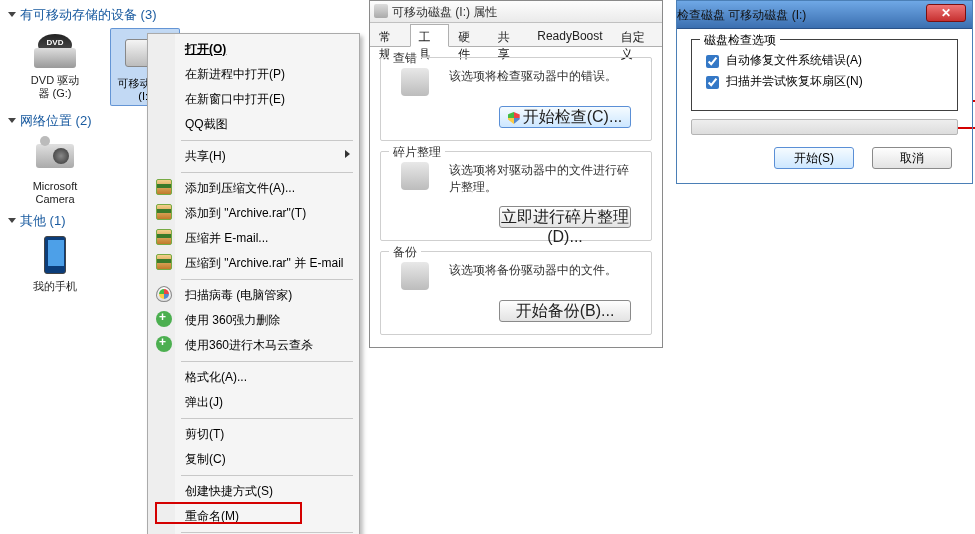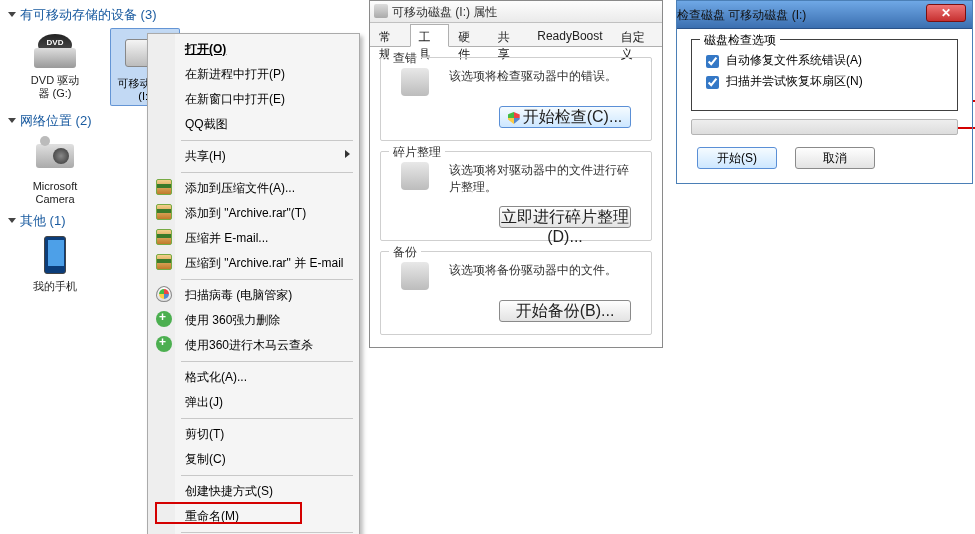--- a/index.html
+++ b/index.html
@@ -62,21 +62,21 @@
   
   .chk-dlg { position:absolute; left:676px; top:0; width:297px; border:1px solid #4b7fb6;}
   .chk-title { height:28px; background:linear-gradient(#6fa8e6,#3b6fb0); color:#111; font-size:12px; line-height:28px; position:relative; border-bottom:1px solid #2a5288;}
   .chk-title .close { position:absolute; right:6px; top:3px; width:40px; height:18px; background:linear-gradient(#ef7575,#c63030); border:1px solid #7a1010; border-radius:3px; color:#fff; text-align:center; font-size:12px; line-height:16px; font-weight:bold;}
   .chk-body { background:#fff; padding:10px 14px 8px; }
   .chk-group { border:1px solid #404040; padding:10px 10px 16px; position:relative;}
   .chk-group .legend { position:absolute; left:8px; top:-8px; background:#fff; padding:0 4px; font-size:12px;}
   .chk-row { display:flex; align-items:flex-start; gap:4px; font-size:12px; margin:2px 0;}
   .chk-row input { width:13px;height:13px; accent-color:#3478c6;}
   .progress { height:16px; border:1px solid #b4b4b4; background:linear-gradient(#eee,#ddd); margin:0 14px 12px; border-radius:2px;}
-  .btn-row { display:flex; gap:18px; padding:0 20px 14px;}
+  .btn-row { display:flex; justify-content:flex-end; gap:18px; padding:0 20px 14px;}
   .win-btn { width:80px; height:22px; background:linear-gradient(#fefefe,#e3e3e3); border:1px solid #8a8a8a; border-radius:3px; font-size:12px;}
   .win-btn.primary { background:linear-gradient(#f5fbff,#cde7ff); border-color:#5a8fd6;}
 </style>
 </head>
 <body>
 
 <div class="explorer">
   <div class="cat"><span class="cat-arrow"></span><span>有可移动存储的设备 (3)</span></div>
   <div class="icons-row">
     <div class="desktop-icon">

